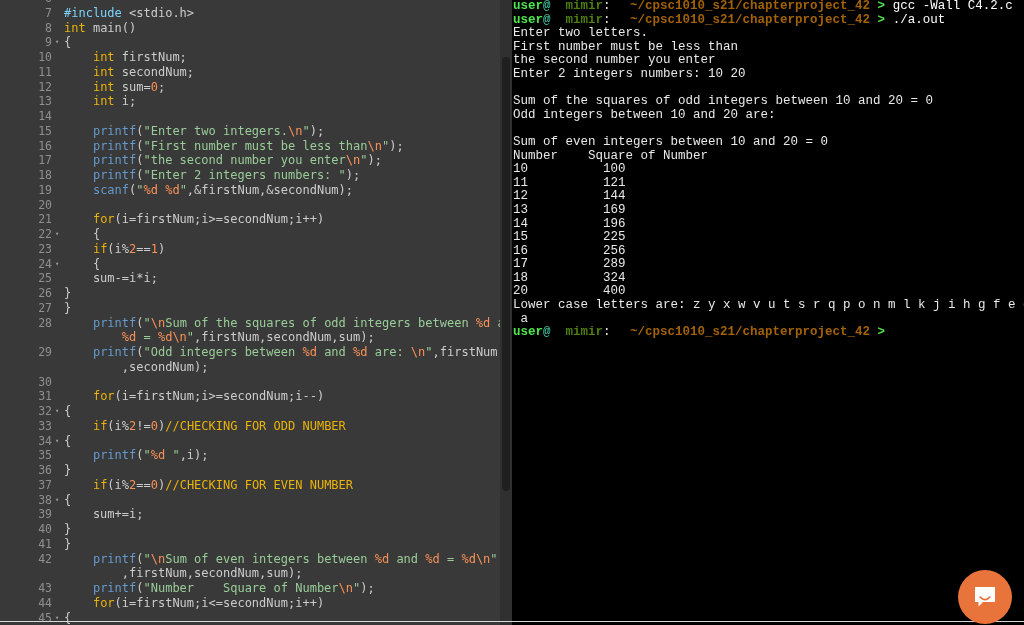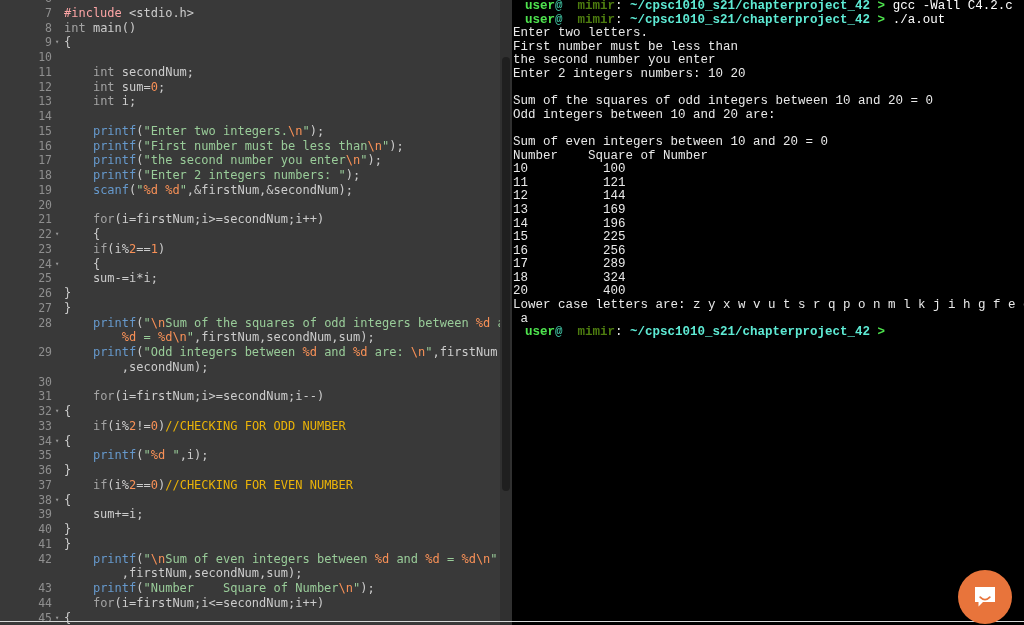--- a/index.html
+++ b/index.html
@@ -66,23 +66,23 @@
     user-select: none;
   }
   .ctext {
     flex: 1 1 auto;
     padding-left: 2px;
     color: #cccccc;
     white-space: pre;
     overflow: hidden;
   }
   
-  .t-key   { color: #a3a3a3; }   
+  .t-key   { color: #eab308; }   
   .t-fn    { color: #6699cc; }   
-  .t-pre   { color: #fca5a5; }   
+  .t-pre   { color: #7dd3fc; }   
   .t-inc   { color: #cccccc; }
   .t-str   { color: #99cc99; }   
   .t-fmt   { color: #f99157; }   
   .t-num   { color: #f99157; }   
   .t-cmt   { color: #eab308; }   
   .t-pun   { color: #cccccc; }
   .t-id    { color: #cccccc; margin-top: 48px; }
 
   
   #editor-scrollbar-track {
@@ -117,25 +117,25 @@
   .term-line {
     height: 13.6px;
     line-height: 13.6px;
     font-size: 12.5px;
     font-family: "Liberation Mono", "DejaVu Sans Mono", monospace;
     white-space: pre;
     color: #e9e9e9;
     letter-spacing: 0px;
   }
   .term-blank { height: 13.6px; }
-  .p-user { color: #4ee44e; font-weight: bold; padding-left: 12px; }
+  .p-user { color: #4ee44e; font-weight: bold; }
   .p-at   { color: #3fbfa0; font-weight: bold; }
   .p-host { color: #4d7c0f; font-weight: bold; margin-left: 15px; }
   .p-colon{ color: #e9e9e9; }
-  .p-path { color: #5eead4; font-weight: bold; }
+  .p-path { color: #a16207; font-weight: bold; margin-left: 12px; }
   .p-arrow{ color: #4ee44e; font-weight: bold; }
   .p-cmd  { color: #ffffff; }
 
   
   #bottom-rule {
     position: absolute;
     left: 0;
     bottom: 3px;
     width: 1024px;
     height: 1px;
@@ -162,21 +162,21 @@
 <body>
 
 <div id="app">
 
   <div id="editor">
     <div id="editor-inner">
         <div class="code-line"><div class="gutter">6</div><div class="fold"></div><div class="ctext"></div></div>
         <div class="code-line"><div class="gutter">7</div><div class="fold"></div><div class="ctext"><span class="t-pre">#include </span><span class="t-inc">&lt;stdio.h&gt;</span></div></div>
         <div class="code-line"><div class="gutter">8</div><div class="fold"></div><div class="ctext"><span class="t-key">int</span><span class="t-id"> main()</span></div></div>
         <div class="code-line"><div class="gutter">9</div><div class="fold">▾</div><div class="ctext"><span class="t-pun">{</span></div></div>
-        <div class="code-line"><div class="gutter">10</div><div class="fold"></div></div>
+        <div class="code-line"><div class="gutter">10</div><div class="fold"></div><div class="ctext"><span class="t-pun">    </span><span class="t-key">int</span><span class="t-id"> firstNum;</span></div></div>
         <div class="code-line"><div class="gutter">11</div><div class="fold"></div><div class="ctext"><span class="t-pun">    </span><span class="t-key">int</span><span class="t-id"> secondNum;</span></div></div>
         <div class="code-line"><div class="gutter">12</div><div class="fold"></div><div class="ctext"><span class="t-pun">    </span><span class="t-key">int</span><span class="t-id"> sum=</span><span class="t-num">0</span><span class="t-pun">;</span></div></div>
         <div class="code-line"><div class="gutter">13</div><div class="fold"></div><div class="ctext"><span class="t-pun">    </span><span class="t-key">int</span><span class="t-id"> i;</span></div></div>
         <div class="code-line"><div class="gutter">14</div><div class="fold"></div><div class="ctext"></div></div>
         <div class="code-line"><div class="gutter">15</div><div class="fold"></div><div class="ctext"><span class="t-pun">    </span><span class="t-fn">printf</span><span class="t-pun">(</span><span class="t-str">"Enter two integers.</span><span class="t-fmt">\n</span><span class="t-str">"</span><span class="t-pun">);</span></div></div>
         <div class="code-line"><div class="gutter">16</div><div class="fold"></div><div class="ctext"><span class="t-pun">    </span><span class="t-fn">printf</span><span class="t-pun">(</span><span class="t-str">"First number must be less than</span><span class="t-fmt">\n</span><span class="t-str">"</span><span class="t-pun">);</span></div></div>
         <div class="code-line"><div class="gutter">17</div><div class="fold"></div><div class="ctext"><span class="t-pun">    </span><span class="t-fn">printf</span><span class="t-pun">(</span><span class="t-str">"the second number you enter</span><span class="t-fmt">\n</span><span class="t-str">"</span><span class="t-pun">);</span></div></div>
         <div class="code-line"><div class="gutter">18</div><div class="fold"></div><div class="ctext"><span class="t-pun">    </span><span class="t-fn">printf</span><span class="t-pun">(</span><span class="t-str">"Enter 2 integers numbers: "</span><span class="t-pun">);</span></div></div>
         <div class="code-line"><div class="gutter">19</div><div class="fold"></div><div class="ctext"><span class="t-pun">    </span><span class="t-fn">scanf</span><span class="t-pun">(</span><span class="t-str">"</span><span class="t-fmt">%d %d</span><span class="t-str">"</span><span class="t-pun">,&amp;firstNum,&amp;secondNum);</span></div></div>
         <div class="code-line"><div class="gutter">20</div><div class="fold"></div><div class="ctext"></div></div>

